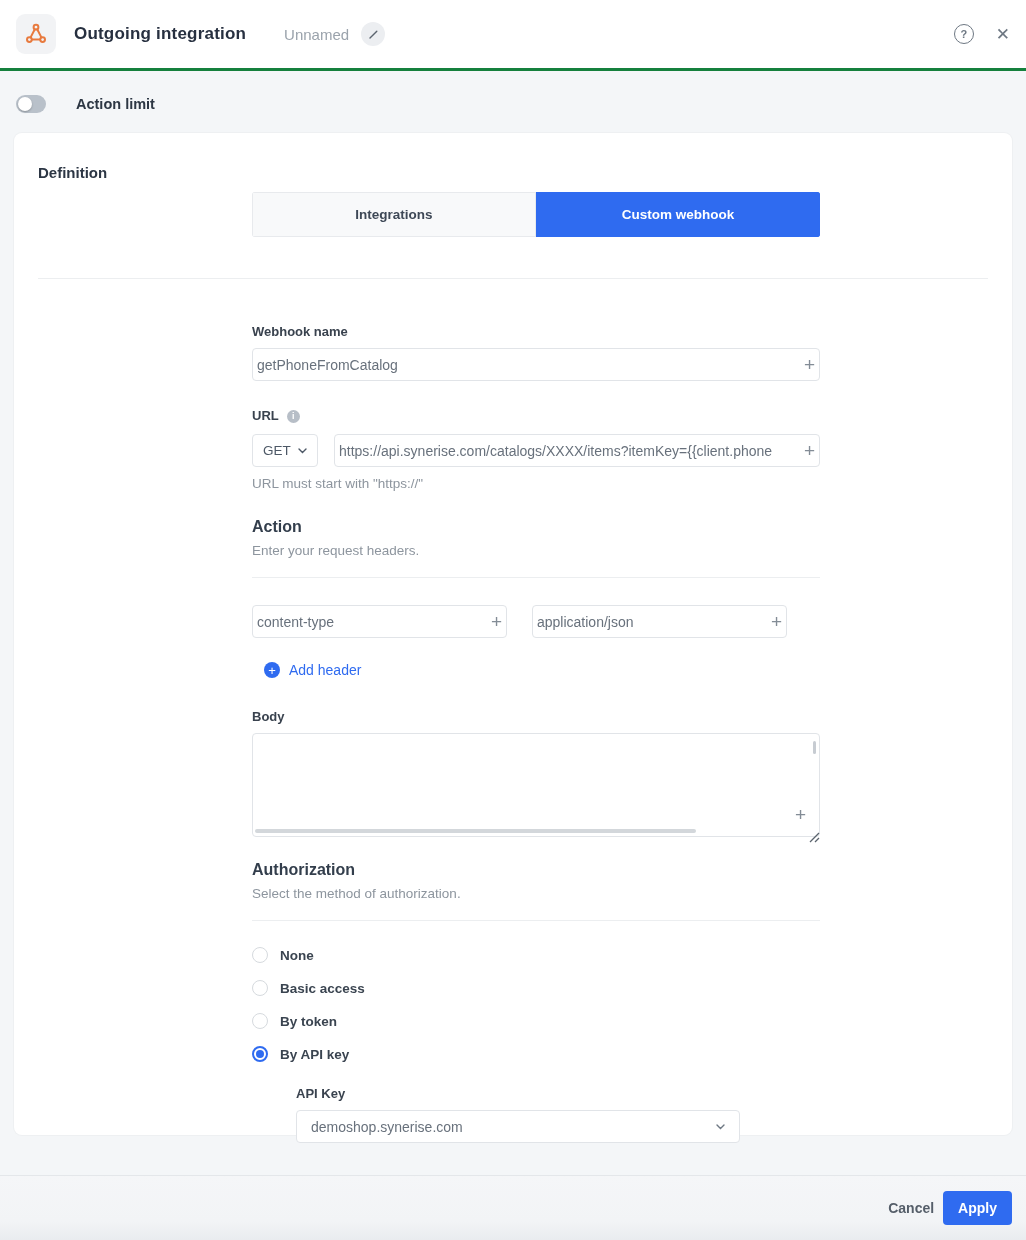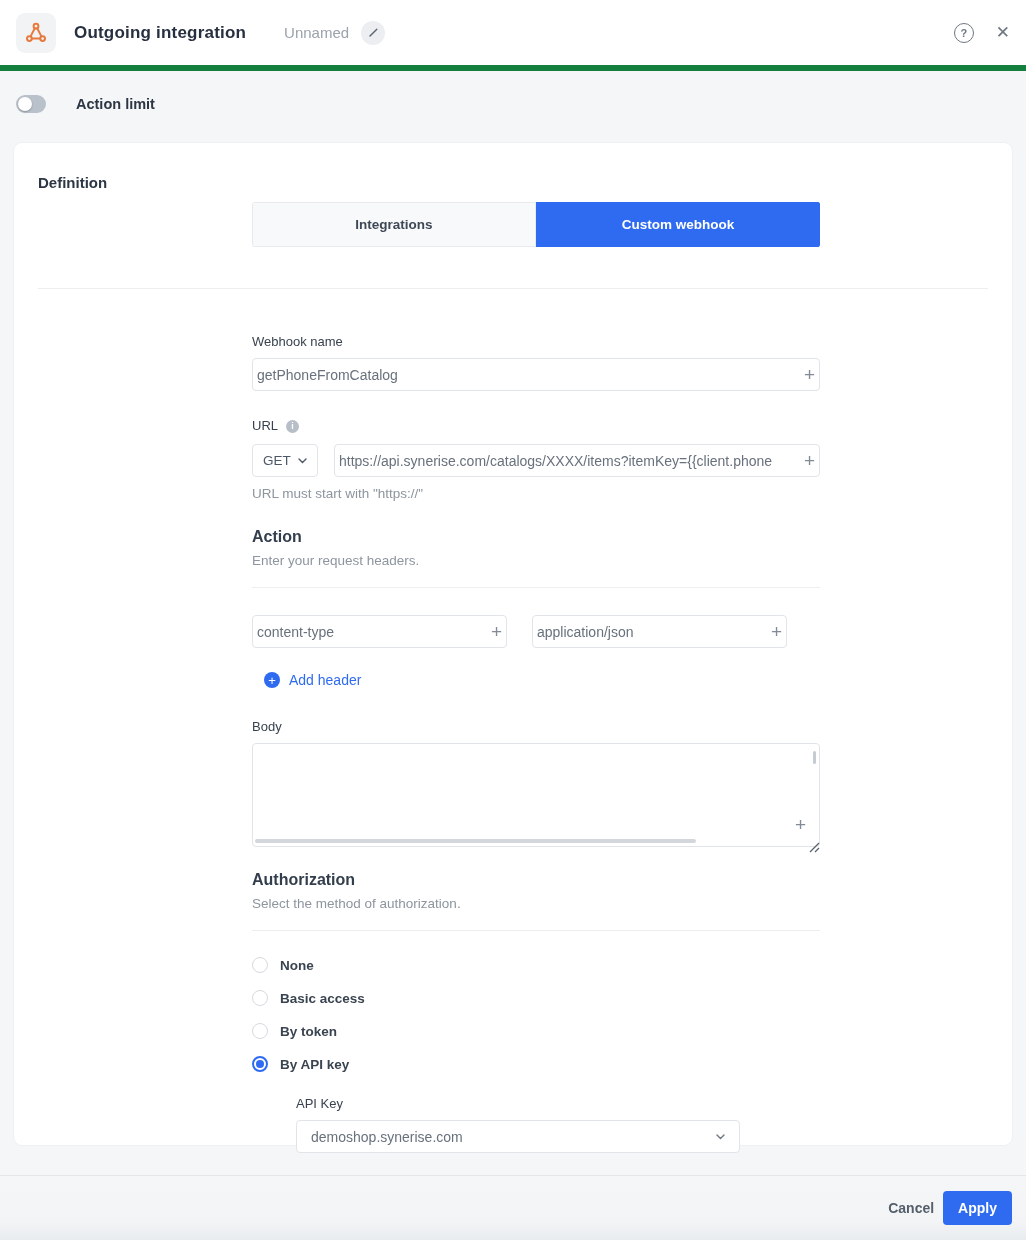--- a/index.html
+++ b/index.html
@@ -7,21 +7,21 @@
   body {
     font-family:"Liberation Sans", sans-serif;
     background:#f4f6f8;
     color:#2c3644;
     position:relative;
     overflow:hidden;
   }
   
   .app-header {
     height:71px; background:#ffffff; display:flex; align-items:center;
-    padding:13px 16px; border-bottom:6px solid #15803d;
+    padding:13px 16px; border-bottom:3px solid #15803d;
   }
   .app-icon {
     width:40px; height:40px; border-radius:9px; background:#f2f3f5;
     display:flex; align-items:center; justify-content:center; flex:0 0 auto;
   }
   .app-title { font-size:17px; font-weight:700; color:#273040; margin-left:18px; letter-spacing:.2px; }
   .app-subtitle { font-size:15px; color:#9ba3ac; margin-left:38px; }
   .edit-pill {
     width:24px; height:24px; border-radius:50%; background:#eceef1;
     display:flex; align-items:center; justify-content:center; margin-left:12px; cursor:pointer;
@@ -40,41 +40,41 @@
     width:30px; height:18px; border-radius:9px; background:#b9c1ca; position:relative; cursor:pointer;
   }
   .toggle .knob {
     position:absolute; left:2px; top:2px; width:14px; height:14px; border-radius:50%;
     background:#fff; box-shadow:0 1px 2px rgba(0,0,0,.25);
   }
   .action-label { margin-left:30px; font-size:14.5px; font-weight:700; color:#2d3744; }
 
   
   .card {
-    position:absolute; left:14px; top:143px; width:998px; height:1002px;
+    position:absolute; left:14px; top:133px; width:998px; height:1002px;
     background:#ffffff; border-radius:8px; box-shadow:0 0 0 1px rgba(230,232,235,.45);
   }
   .card-pad { padding:30px 24px 0 24px; position:relative; }
   .definition-title { position:absolute; left:24px; top:31px; font-size:15px; font-weight:700; color:#2c3644; }
 
   .form-col { margin-left:214px; width:568px; }
 
   .tabs { display:flex; margin-top:29px; height:45px; border-radius:3px; overflow:hidden; }
   .tab {
     flex:1; display:flex; align-items:center; justify-content:center;
     font-size:13.5px; font-weight:700; cursor:pointer;
     background:#f8f9fa; border:1px solid #e8eaed; color:#3d4document856;
     color:#3e4856;
   }
   .tab.active { background:#2f6bf0; border:1px solid #2f6bf0; color:#ffffff; }
 
   .card-divider { height:1px; background:#eceef0; margin:41px 0 0 0; }
   .thin-divider { height:1px; background:#eceef0; }
 
-  .field-label { font-size:13px; font-weight:400; color:#39424e; }
+  .field-label { font-size:13px; font-weight:700; color:#39424e; }
   .section-title { font-size:16px; font-weight:700; color:#333e4c; }
   .section-desc { font-size:13.5px; color:#8d959e; margin-top:7px; }
 
   .input {
     height:33px; border:1px solid #e1e4e8; border-radius:4px; background:#fff;
     display:flex; align-items:center; padding:0 4px; font-size:14px; color:#68717c;
   }
   .input .val { flex:1; white-space:nowrap; overflow:hidden; }
   .plus {
     color:#838c96; font-size:19px; font-weight:400; line-height:1; cursor:pointer;

